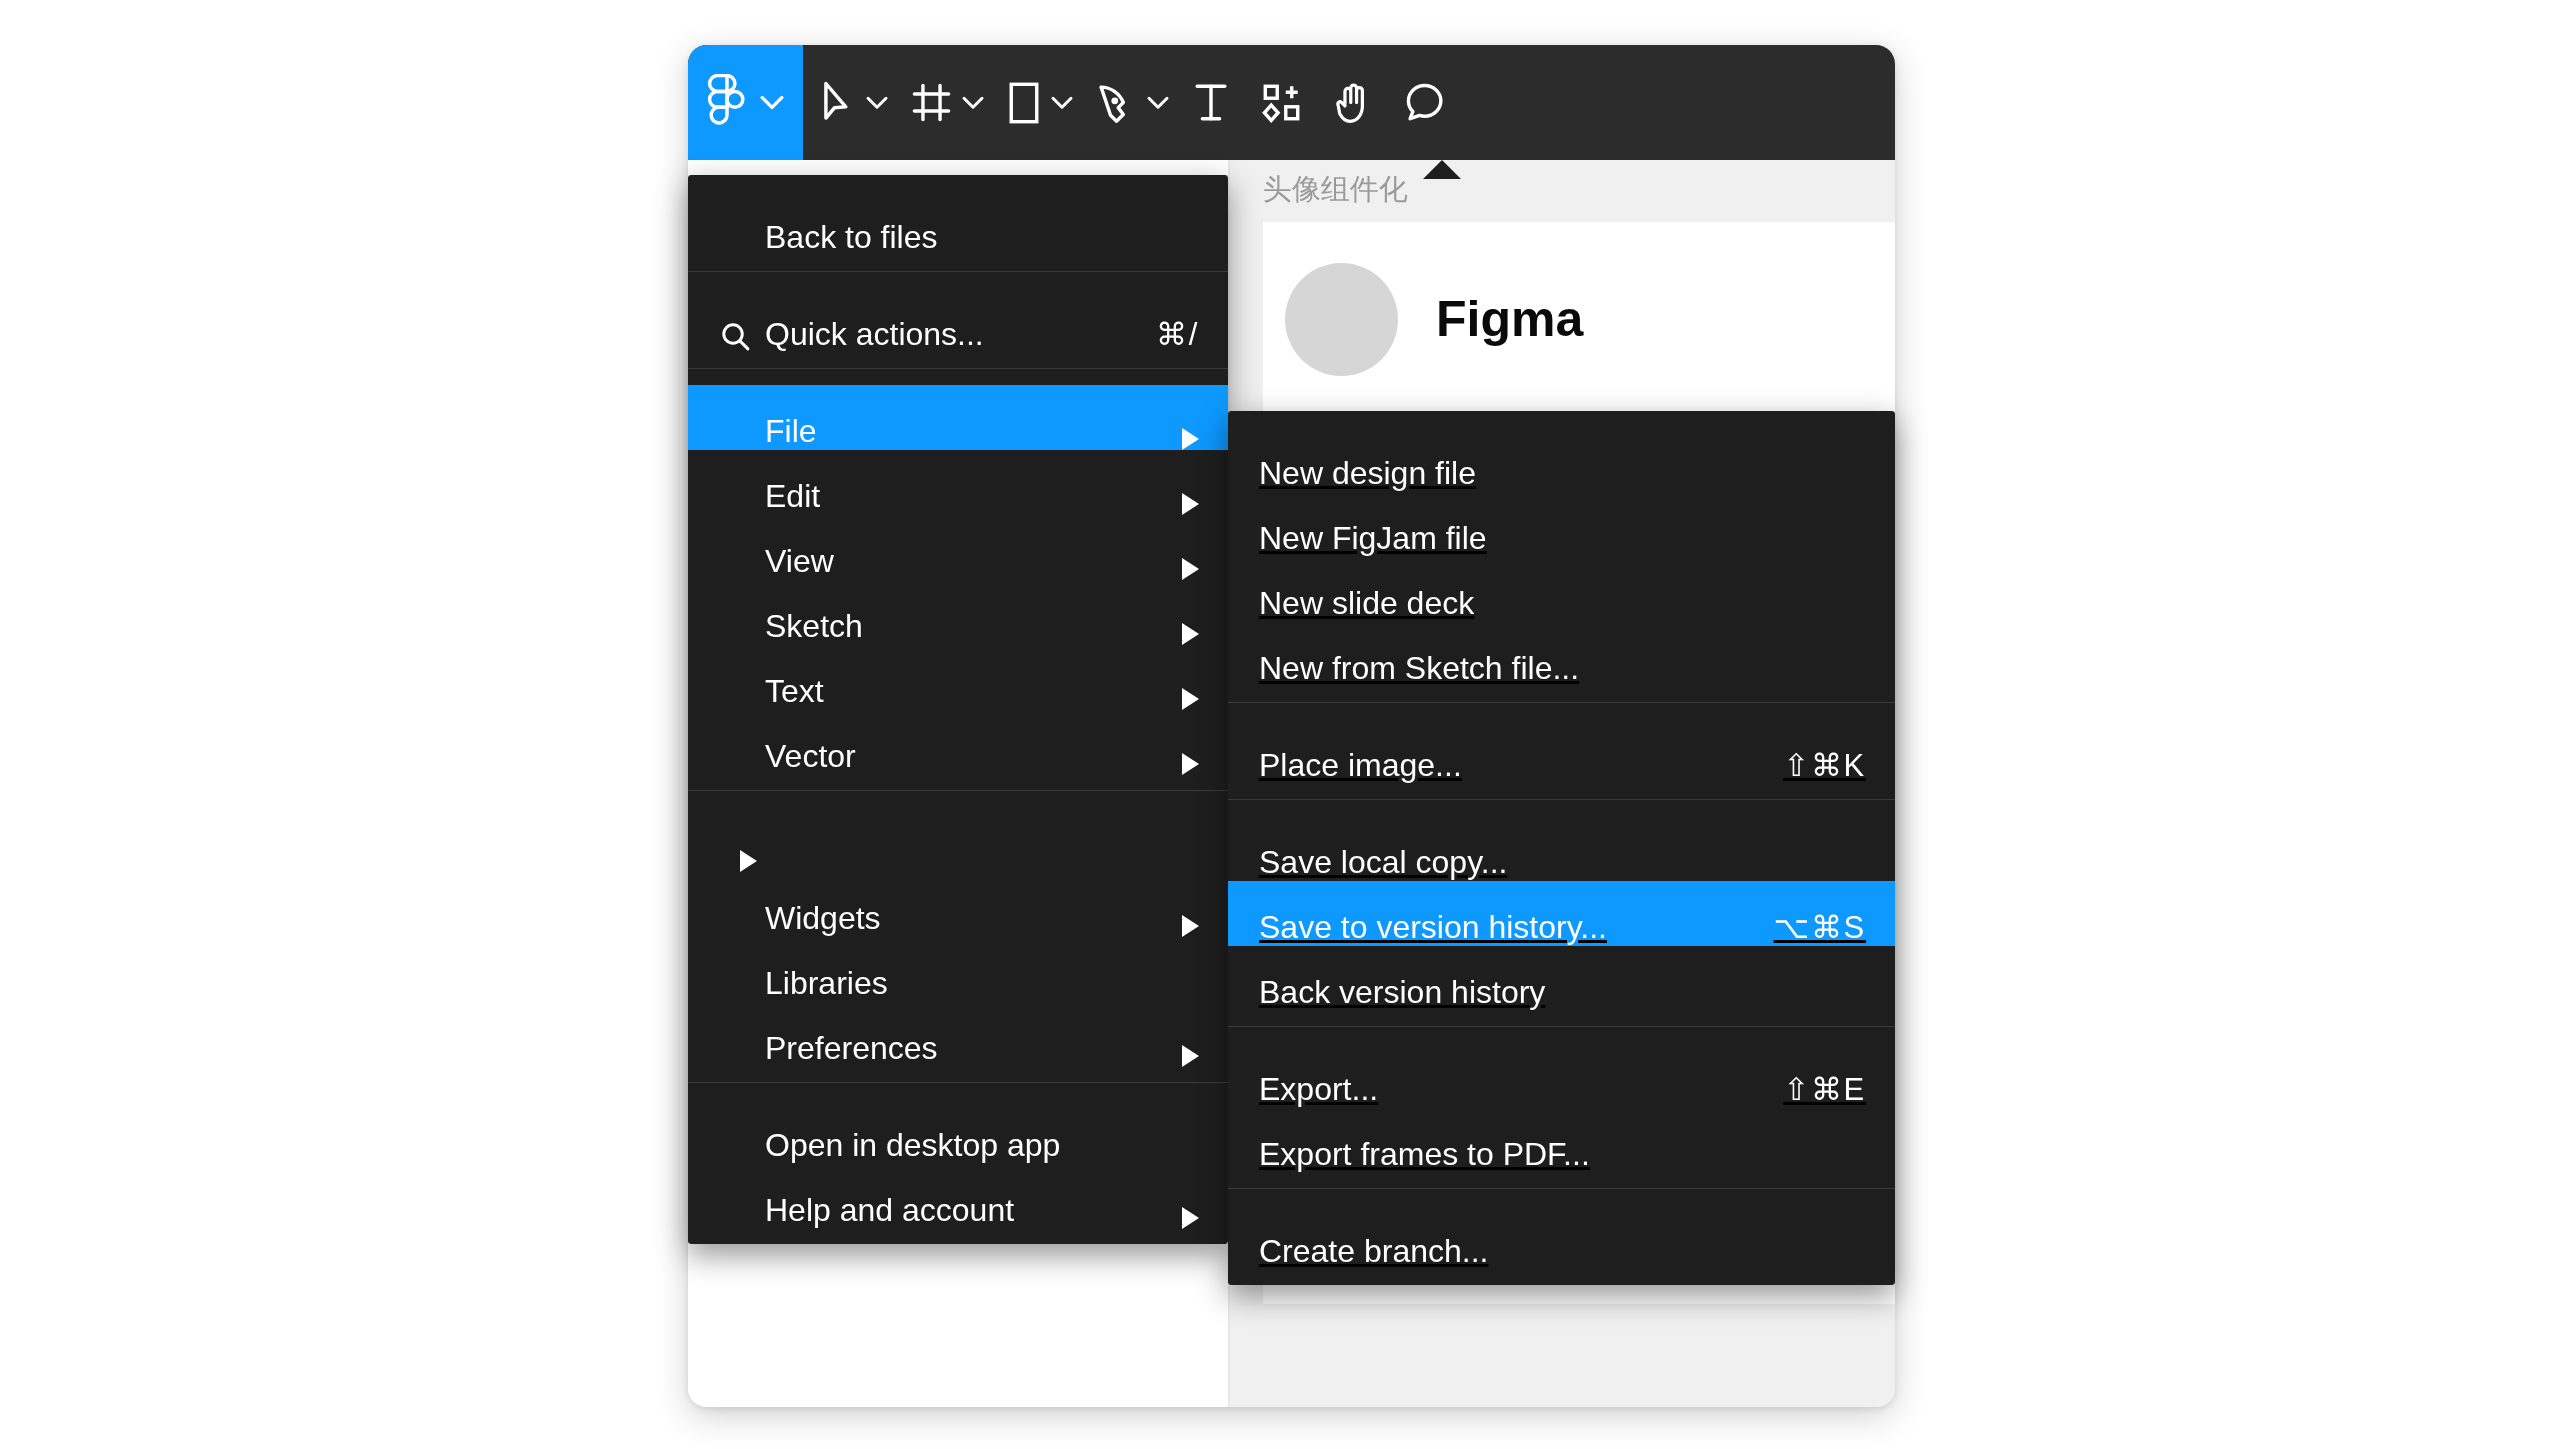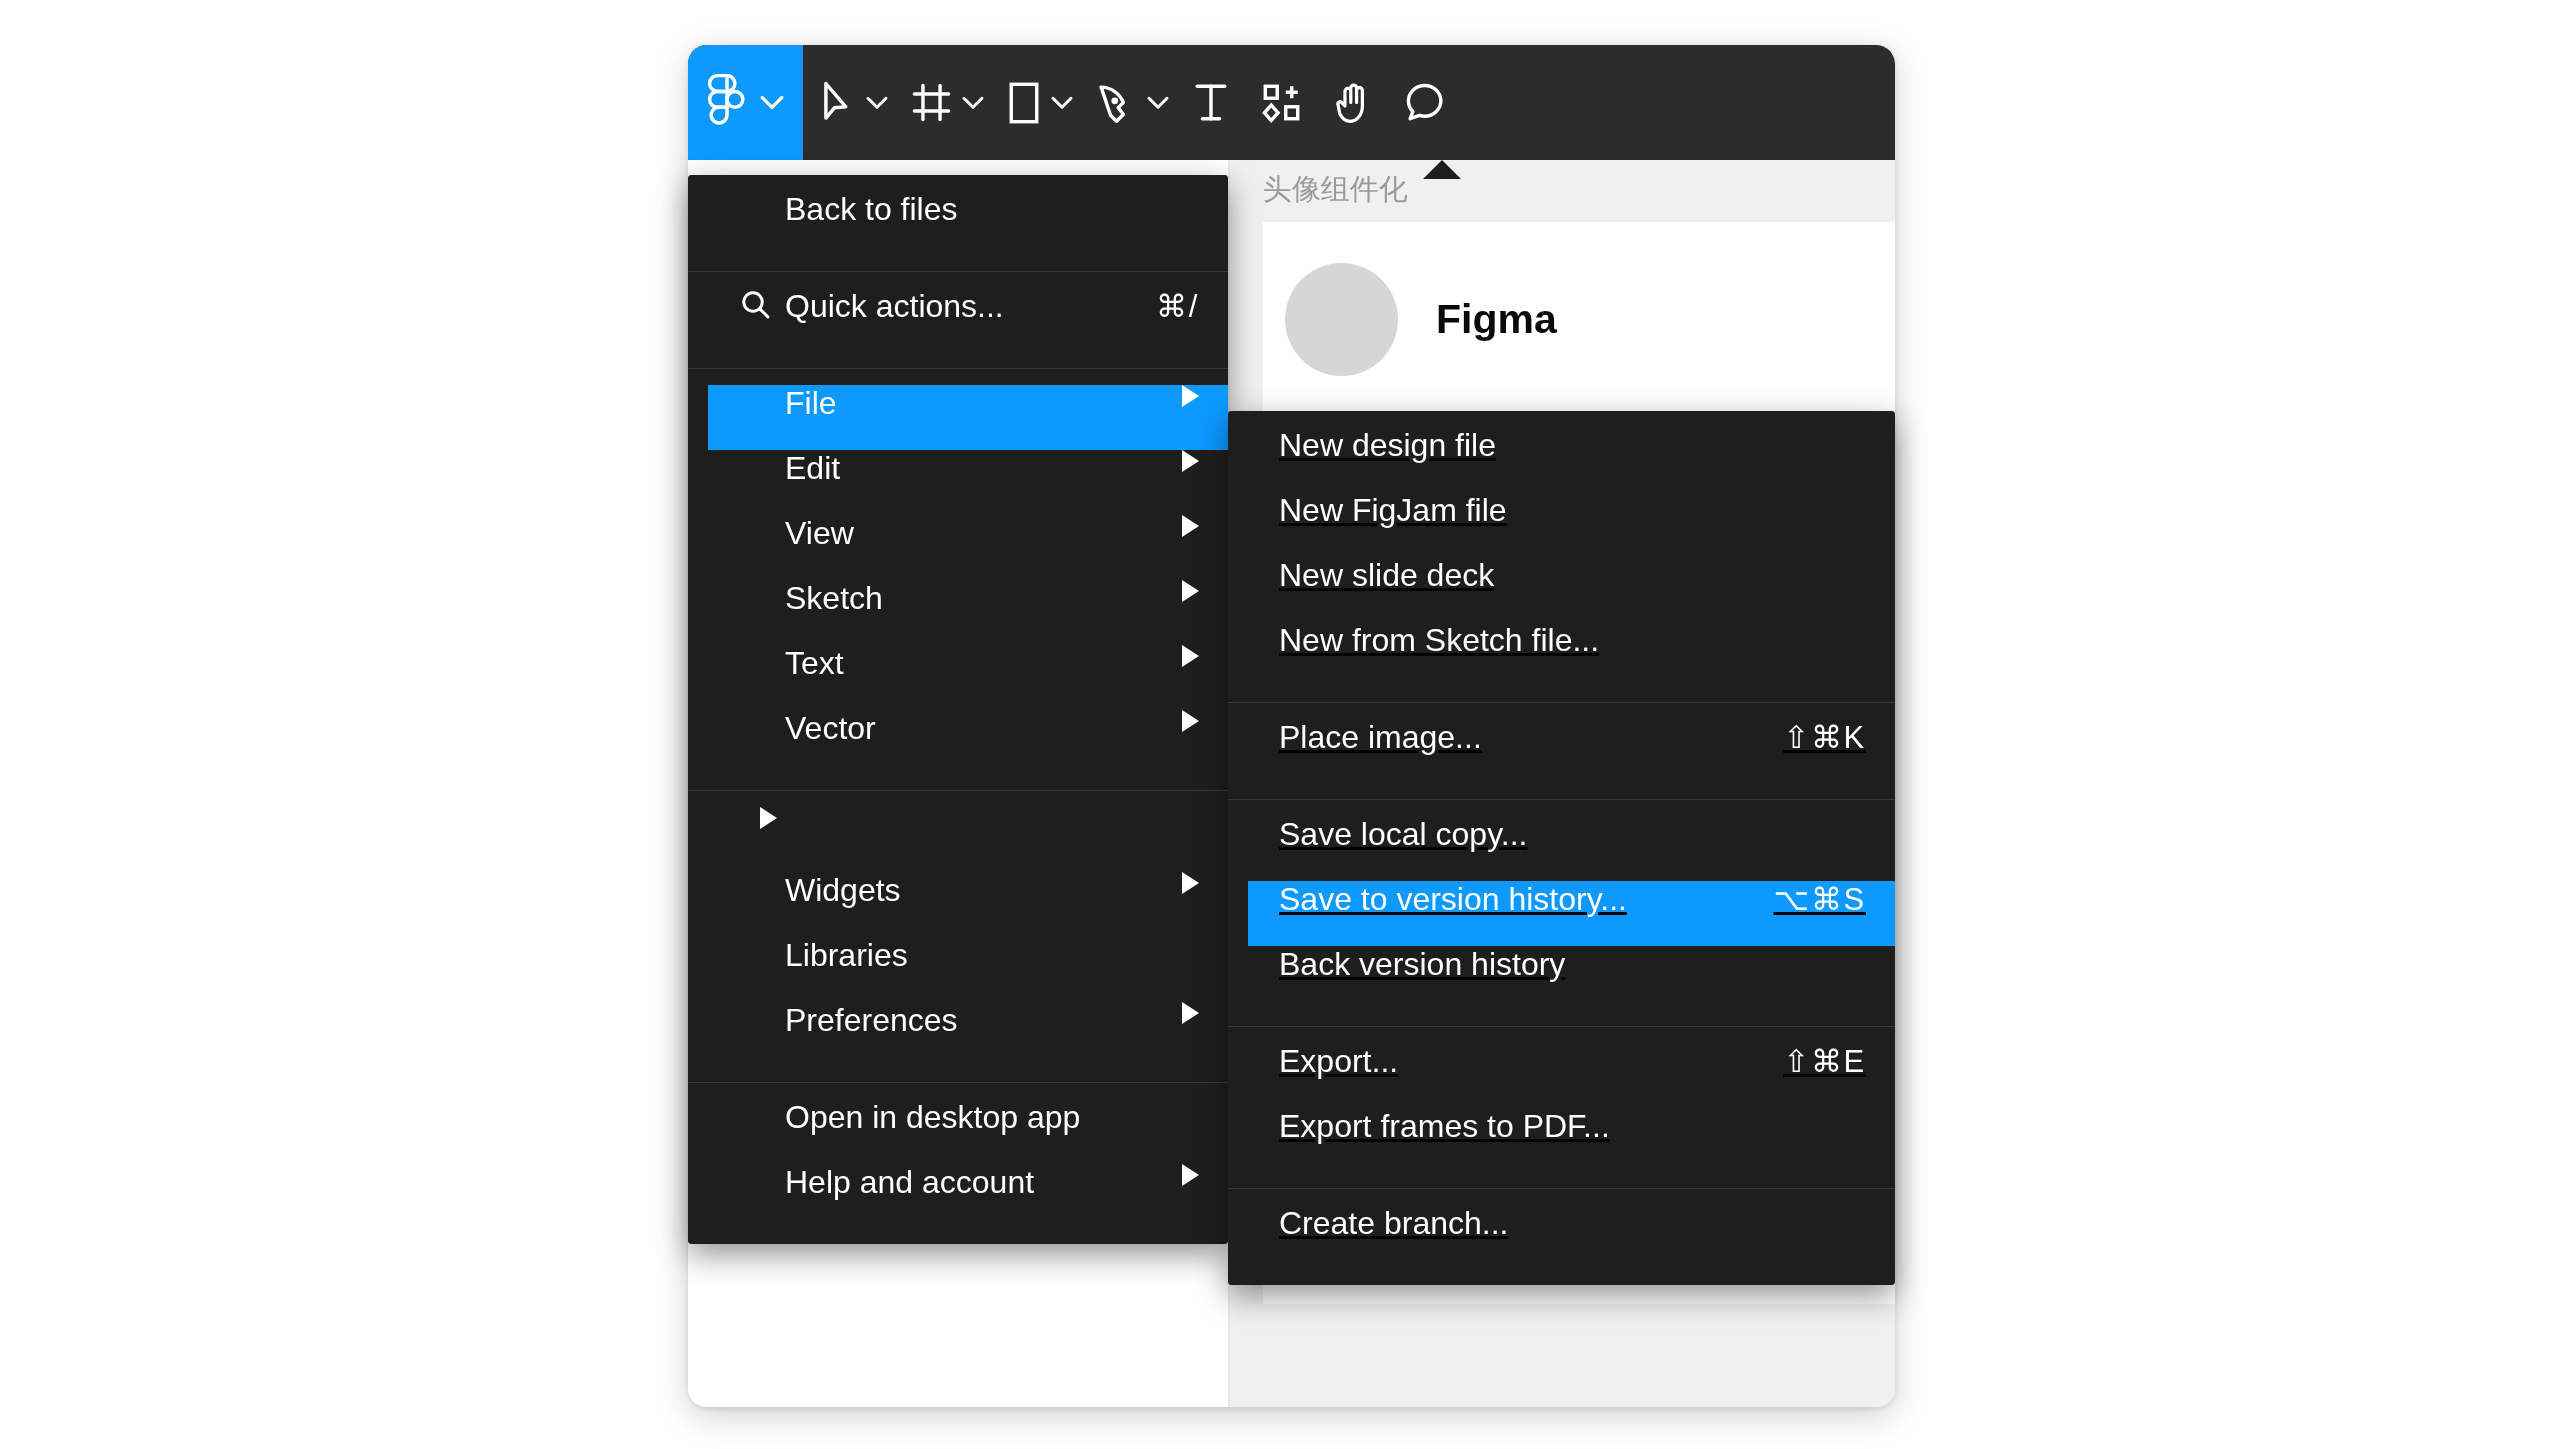--- a/index.html
+++ b/index.html
@@ -137,21 +137,21 @@
 
   .avatar-circle {
     width: 113px;
     height: 113px;
     border-radius: 50%;
     background: #d6d6d6;
     flex: 0 0 auto;
   }
 
   .component-title {
-    font-size: 41px;
+    font-size: 50px;
     font-weight: bold;
     color: #0a0a0a;
     line-height: 113px;
     white-space: nowrap;
   }
 
   
   .menu-pointer {
     position: absolute;
     left: 735px;
@@ -175,26 +175,25 @@
     padding: 0;
     overflow: hidden;
   }
 
   .menu-group { padding: 15.5px 0; }
   .menu-group + .menu-group { border-top: 1.7px solid #3a3a3a; }
 
   .menu-row {
     height: 65px;
     display: flex;
-    align-items: flex-start;
+    align-items: flex-end;
     padding: 0 29px 0 31px;
     color: #ffffff;
     font-size: 32px;
     white-space: nowrap;
-    margin-left: 20px;
   }
 
   .menu-row.highlighted { background: #0d99ff; gap: 6px; }
 
   .menu-row-icon {
     width: 46px;
     flex: 0 0 auto;
     display: flex;
     align-items: center;
   }

